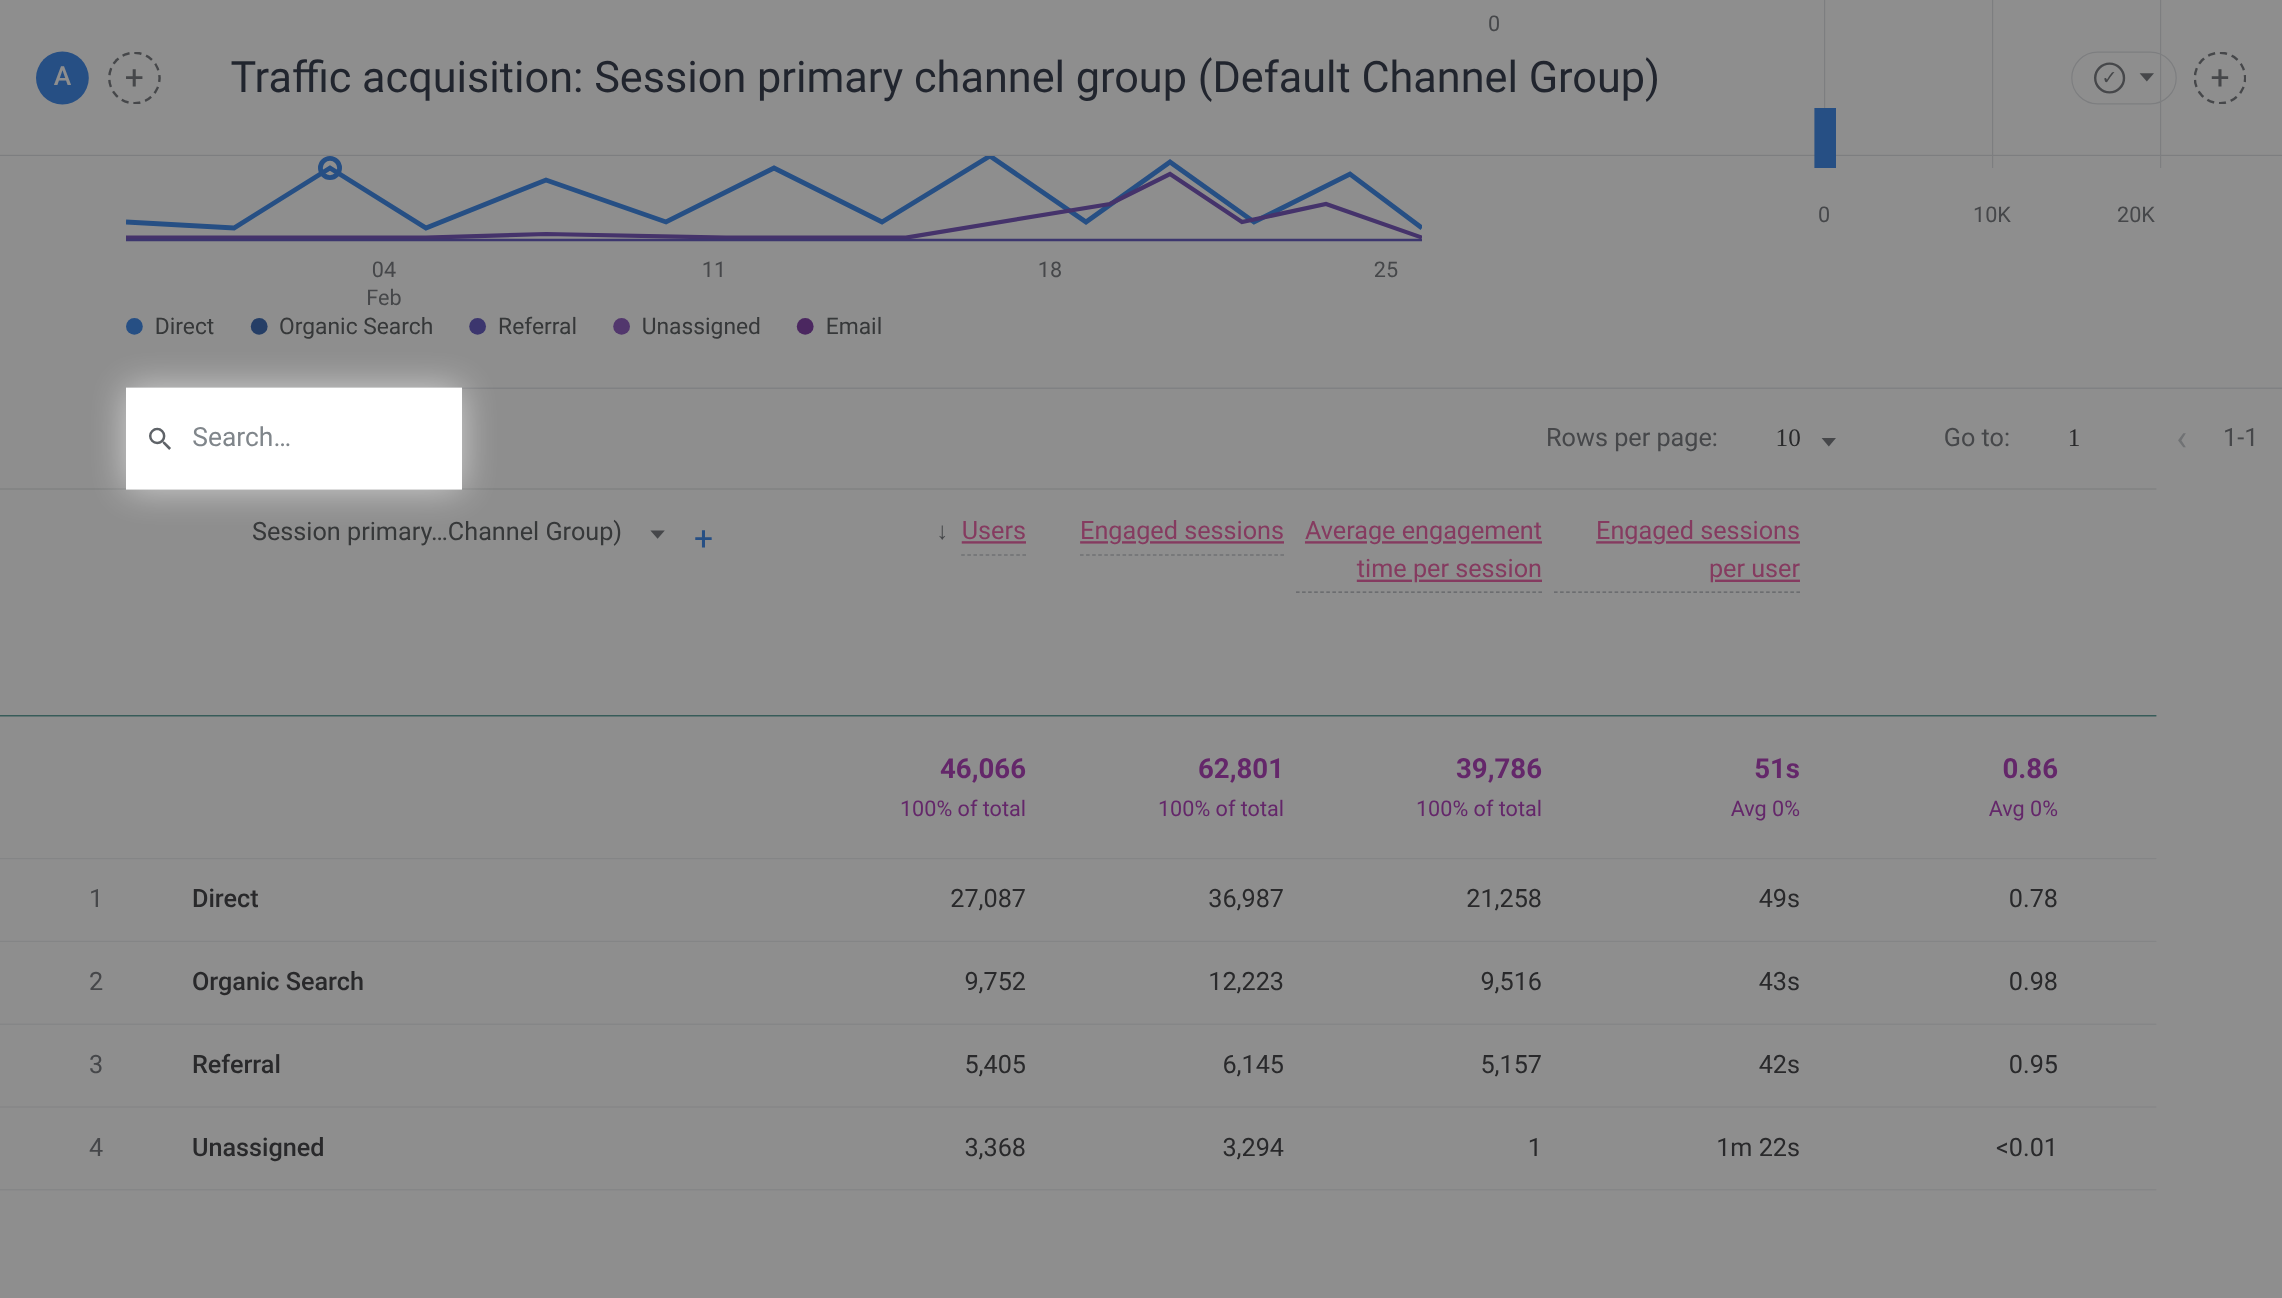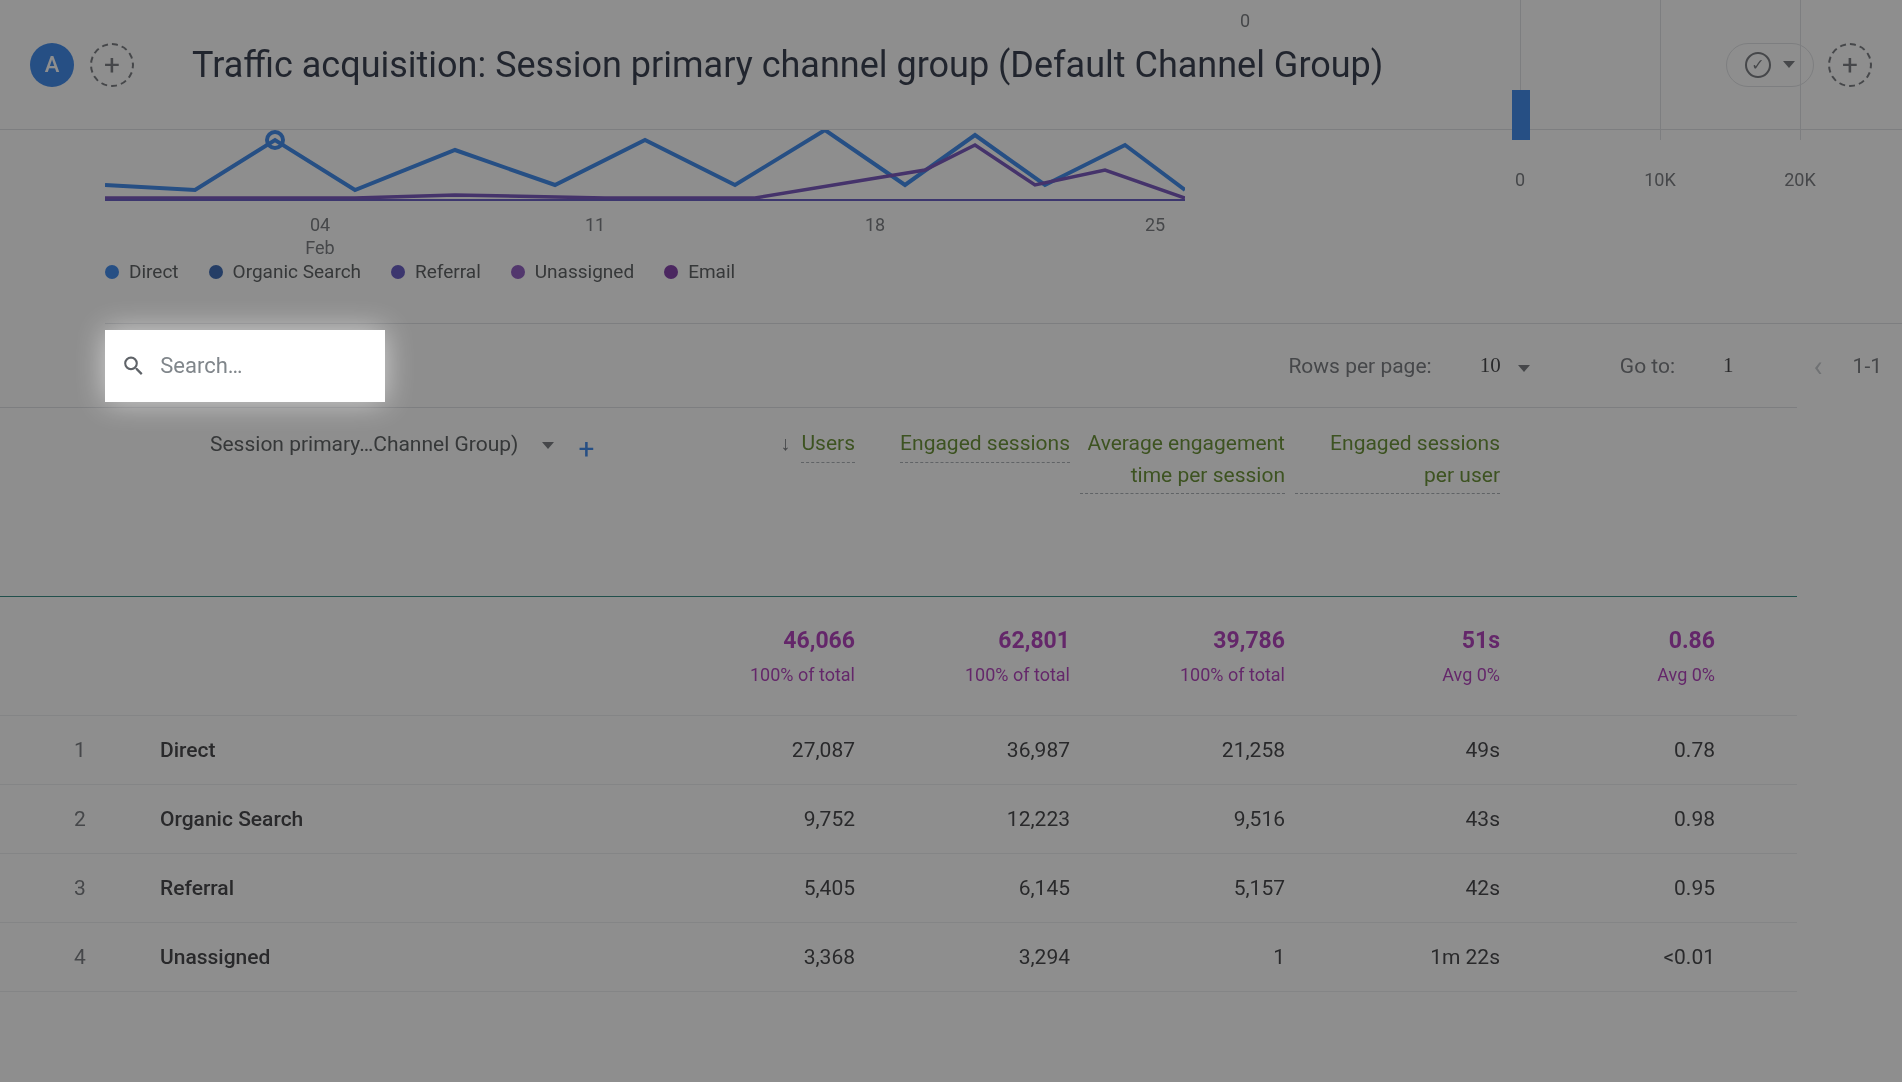--- a/index.html
+++ b/index.html
@@ -26,34 +26,34 @@
 .bar-bar { position: absolute; bottom: 60px; width: 18px; background: #1a73e8; }
 .bar-zero { position: absolute; top: 10px; left: -180px; color: #5f6368; font-size: 18px; }
 .bar-xtick { position: absolute; bottom: 10px; color: #5f6368; font-size: 18px; transform: translateX(-50%); }
 .bar-grid { position: absolute; bottom: 60px; top: -100px; width: 1px; background: #dadce0; }
 
 .legend { display: flex; gap: 30px; align-items: center; padding: 30px 0 40px; }
 .legend-item { display: flex; align-items: center; gap: 10px; color: #3c4043; font-size: 19px; }
 .legend-dot { width: 14px; height: 14px; border-radius: 50%; display: inline-block; }
 
 .table-controls { display: flex; align-items: center; padding: 0 0 0 0; height: 84px; border-top: 1px solid #dadce0; position: relative; }
-.search-box { position: relative; z-index: 20; background: #fff; width: 280px; height: 72px; display: flex; align-items: center; padding: 0 16px; gap: 14px; box-shadow: 0 0 30px rgba(255,255,255,0.6); }
+.search-box { position: relative; z-index: 20; background: #fff; width: 280px; height: 85px; display: flex; align-items: center; padding: 0 16px; gap: 14px; box-shadow: 0 0 30px rgba(255,255,255,0.6); }
 .search-icon { width: 30px; height: 30px; color: #5f6368; }
 .search-input { border: none; outline: none; font-size: 22px; color: #5f6368; background: transparent; width: 100%; }
 .search-input::placeholder { color: #80868b; }
 .controls-right { margin-left: auto; display: flex; align-items: center; gap: 30px; color: #5f6368; font-size: 21px; padding-right: 20px; }
 .control-val { color: #202124; font-size: 21px; margin-left: 18px; font-family: Liberation Serif, serif; }
 .chev-left { color: #bdc1c6; font-size: 30px; cursor: pointer; }
 
 .table { width: 100%; }
 .table-header { display: flex; border-top: 1px solid #dadce0; border-bottom: 1px solid #0f766e; min-height: 190px; padding: 20px 0; }
 .dim-col { width: 650px; flex-shrink: 0; padding-left: 105px; display: flex; align-items: flex-start; gap: 24px; font-size: 21px; color: #3c4043; padding-top: 4px; }
 .dim-add { color: #1a73e8; font-size: 28px; font-weight: 400; cursor: pointer; }
 .metric-col { width: 215px; flex-shrink: 0; text-align: right; padding-right: 10px; font-size: 21px; }
-.metric-header-text { display: inline-block; border-bottom: 1px dashed #9aa0a6; padding-bottom: 2px; color: #4d7c0f; line-height: 1.5; }
+.metric-header-text { display: inline-block; border-bottom: 1px dashed #9aa0a6; padding-bottom: 2px; color: #ec4899; line-height: 1.5; text-decoration: underline; }
 .sort-arrow { color: #5f6368; font-size: 20px; margin-right: 6px; }
 
 .totals-row { display: flex; border-bottom: 1px solid #e8eaed; padding: 24px 0; }
 .totals-row .metric-col { line-height: 1.7; }
 .total-val { font-size: 23px; color: #a21caf; font-weight: 700; }
 .total-sub { font-size: 18px; color: #a21caf; }
 
 .data-row { display: flex; border-bottom: 1px solid #e8eaed; padding: 22px 0; align-items: center; }
 .row-idx { width: 160px; text-align: center; color: #5f6368; font-size: 21px; flex-shrink: 0; }
 .row-dim { font-size: 21px; color: #202124; font-weight: 500; flex: 1; }
@@ -110,21 +110,21 @@
   </div>
 
   <div class="bar-chart">
     <div class="bar-zero">0</div>
     <div class="bar-grid" style="left:100px"></div>
     <div class="bar-grid" style="left:240px"></div>
     <div class="bar-grid" style="left:380px"></div>
     <div class="bar-bar" style="left:92px; height:50px;"></div>
     <div class="bar-xtick" style="left:100px">0</div>
     <div class="bar-xtick" style="left:240px">10K</div>
-    <div class="bar-xtick" style="left:380px">20K</div>
+    <div class="bar-xtick" style="left:360px">20K</div>
   </div>
 
   <div class="legend">
     <div class="legend-item">
       <span class="legend-dot" style="background:#1a73e8"></span>
       <span>Direct</span>
     </div>
     <div class="legend-item">
       <span class="legend-dot" style="background:#174ea6"></span>
       <span>Organic Search</span>

